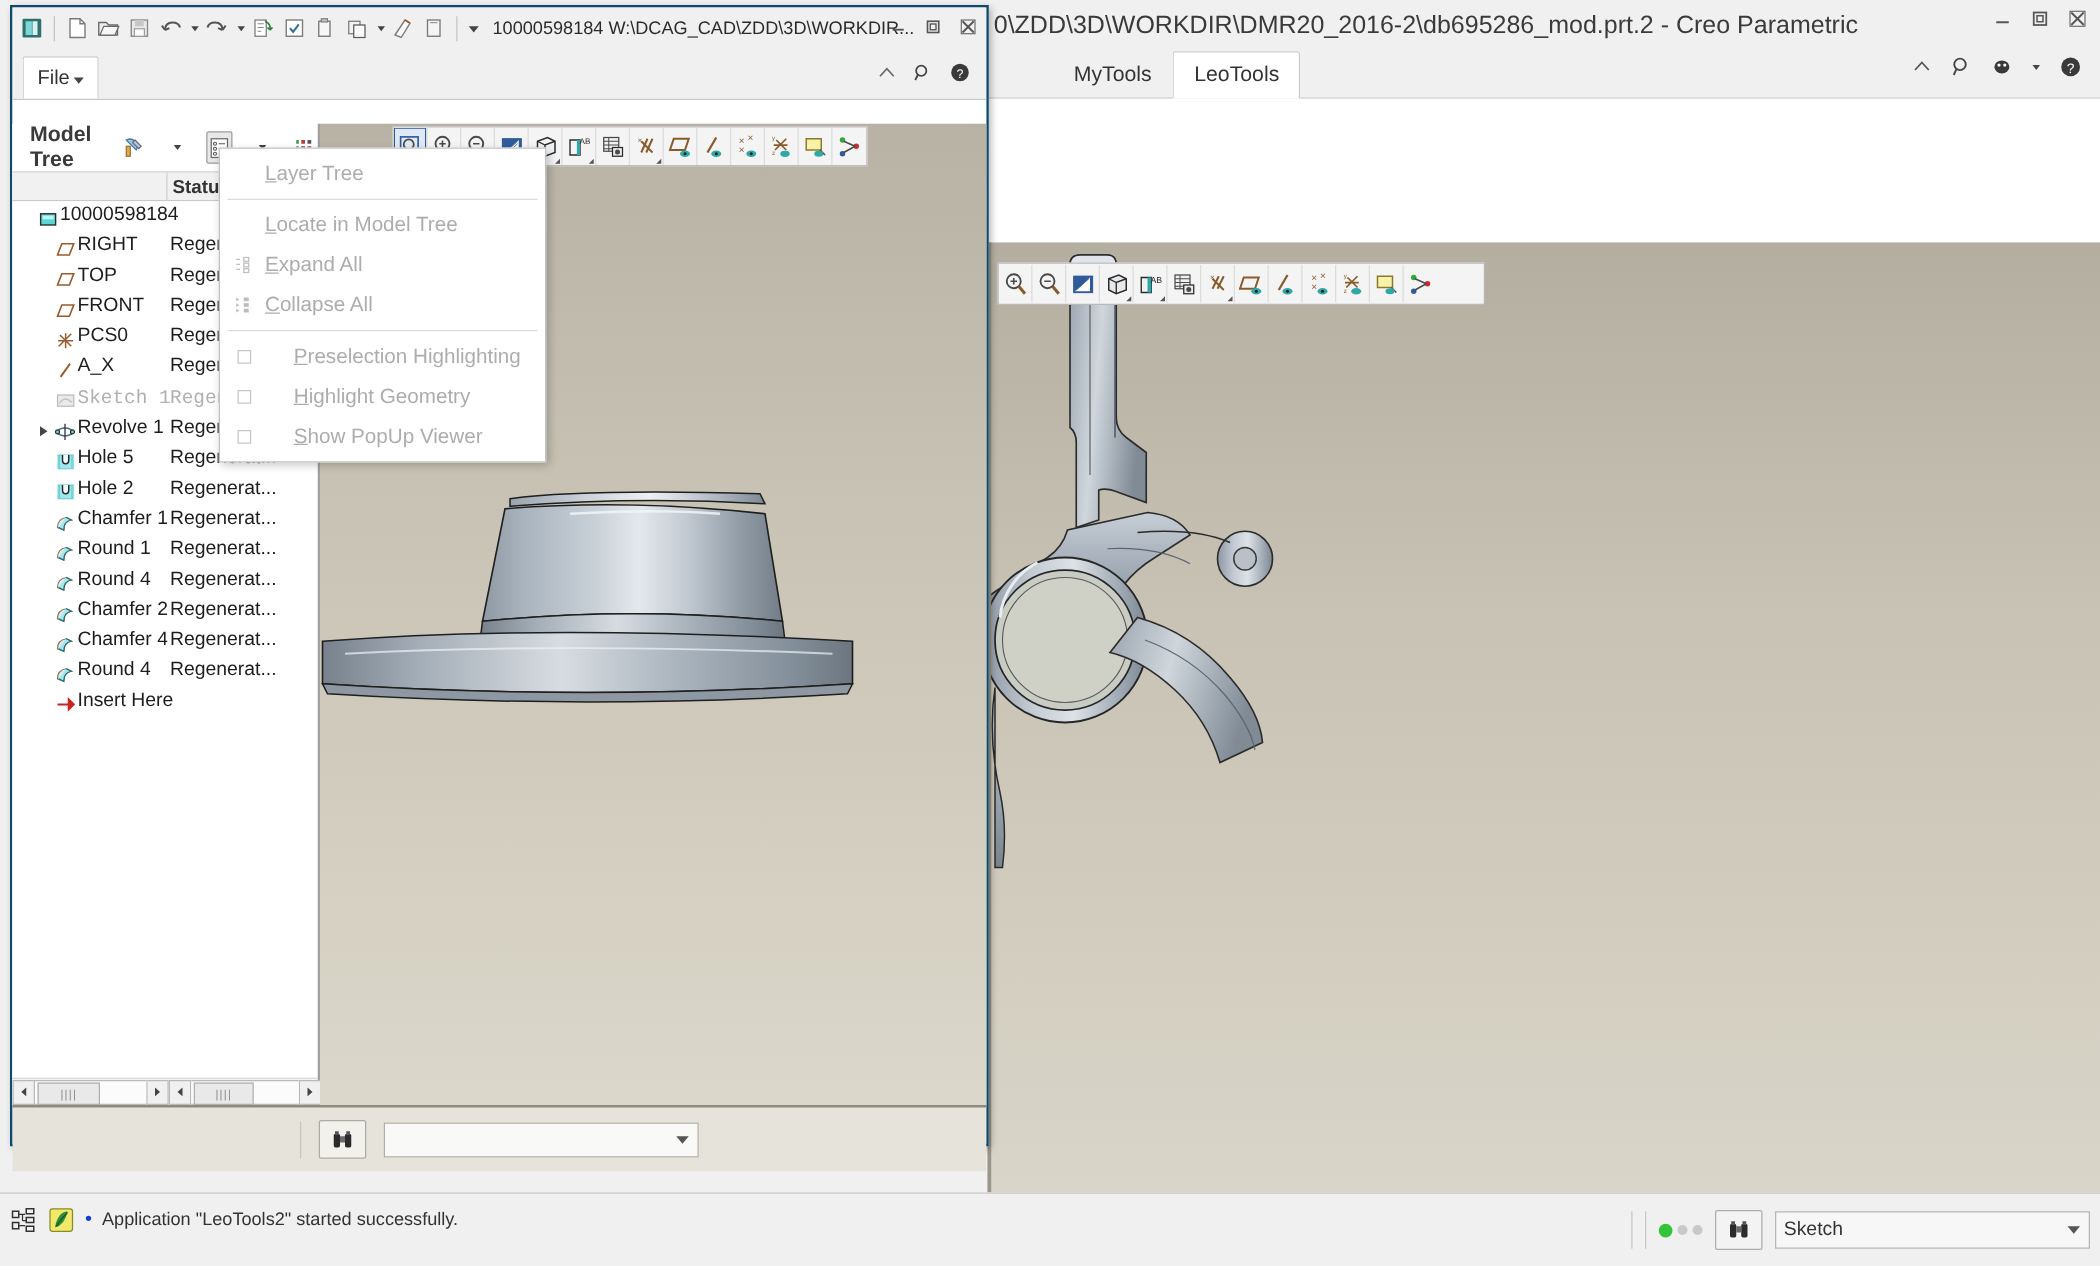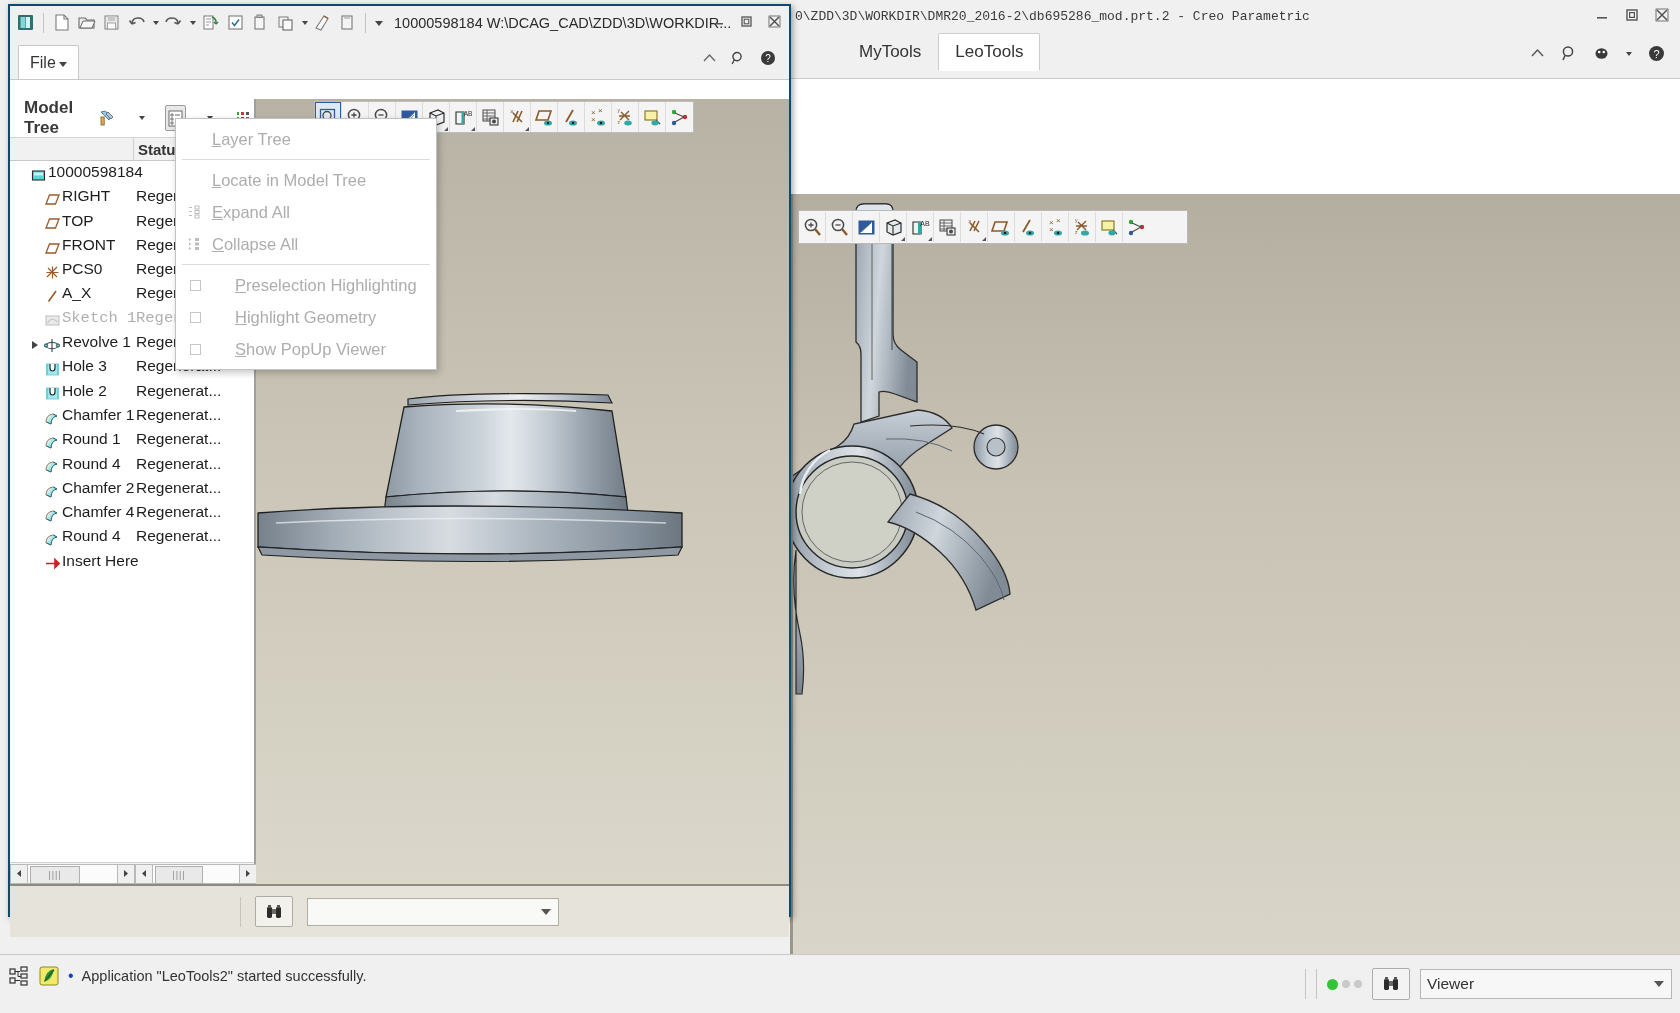--- a/index.html
+++ b/index.html
@@ -16,36 +16,36 @@
     position: absolute; left: 0; top: 0; width: 1680px; height: 1013px;
     background: #f0f0f0;
   }
   .bg-titlebar {
     position: absolute; left: 0; top: 0; width: 1680px; height: 33px;
     background: #f0f0f0;
     display: flex; align-items: center;
   }
   .bg-title-text {
     position: absolute; left: 795px; top: 9px;
-    font-size: 13px; color: #3a3a3a; white-space: nowrap; font-family: Liberation Mono, monospace;
+    font-size: 20px; color: #3a3a3a; white-space: nowrap;
   }
   .bg-win-btns {
     position: absolute; right: 10px; top: 7px;
     display: flex; gap: 14px; align-items: center;
   }
   .wb { width: 16px; height: 16px; position: relative; cursor: pointer; color:#555; }
   .wb svg { display:block; }
 
   .bg-ribbon {
     position: absolute; left: 790px; top: 33px; width: 890px; height: 46px;
     background: #f0f0f0;
   }
   .bg-tabbar {
     position: absolute; left: 790px; top: 33px; width: 890px; height: 46px;
-    display: flex; align-items: flex-start;
+    display: flex; align-items: flex-end;
   }
   .bg-tab {
     height: 38px; padding: 0 16px; display: flex; align-items: center;
     font-size: 17px; color: #333; cursor: pointer;
     border: 1px solid transparent;
   }
   .bg-tab.active {
     background: #ffffff; border: 1px solid #cccccc; border-bottom: 1px solid #ffffff;
     border-radius: 2px 2px 0 0; position: relative; z-index: 3;
   }
@@ -531,21 +531,21 @@
       <div class="btn-sq">
         <svg width="20" height="20" viewBox="0 0 20 20">
             <rect x="3" y="5" width="5" height="11" rx="1.4" fill="#2b2b2b"></rect>
             <rect x="12" y="5" width="5" height="11" rx="1.4" fill="#2b2b2b"></rect>
             <rect x="8" y="7" width="4" height="5" fill="#6a6a6a"></rect>
             <rect x="4" y="3" width="3" height="3" fill="#555"></rect>
             <rect x="13" y="3" width="3" height="3" fill="#555"></rect>
           </svg>
       </div>
       <div class="smart-combo">
-        <span class="lbl">Viewer</span>
+        <span class="lbl">Sketch</span>
         <span class="arr"></span>
       </div>
     </div>
   </div>
 
   <div class="fg-window">
 
     <div class="fg-titlebar">
       <div class="qat">
         <div class="qat-btn">
@@ -840,21 +840,21 @@
               <div class="trow">
                 <div style="width:18px"></div>
                 <div class="expander"></div>
                 <div class="tico">
                   <svg width="15" height="15" viewBox="0 0 15 15">
                     <rect x="1.5" y="2" width="12" height="11" fill="#9ee9ef" stroke="#7ac8d0" stroke-width="0.9"></rect>
                     <path d="M5 2 v4 q0 3 2.5 3 q2.5 0 2.5 -3 v-4" fill="#f2fbfc" stroke="#2b2b2b" stroke-width="1.2"></path>
                     <path d="M2.5 2 v11 M12.5 2 v11" stroke="#5ad6d6" stroke-width="1"></path>
                   </svg>
                 </div>
-                <div class="tlabel">Hole 3</div>
+                <div class="tlabel">Hole 5</div>
                 <div class="tstatus">Regenerat...</div>
               </div>
               <div class="trow">
                 <div style="width:18px"></div>
                 <div class="expander"></div>
                 <div class="tico">
                   <svg width="15" height="15" viewBox="0 0 15 15">
                     <rect x="1.5" y="2" width="12" height="11" fill="#9ee9ef" stroke="#7ac8d0" stroke-width="0.9"></rect>
                     <path d="M5 2 v4 q0 3 2.5 3 q2.5 0 2.5 -3 v-4" fill="#f2fbfc" stroke="#2b2b2b" stroke-width="1.2"></path>
                     <path d="M2.5 2 v11 M12.5 2 v11" stroke="#5ad6d6" stroke-width="1"></path>

